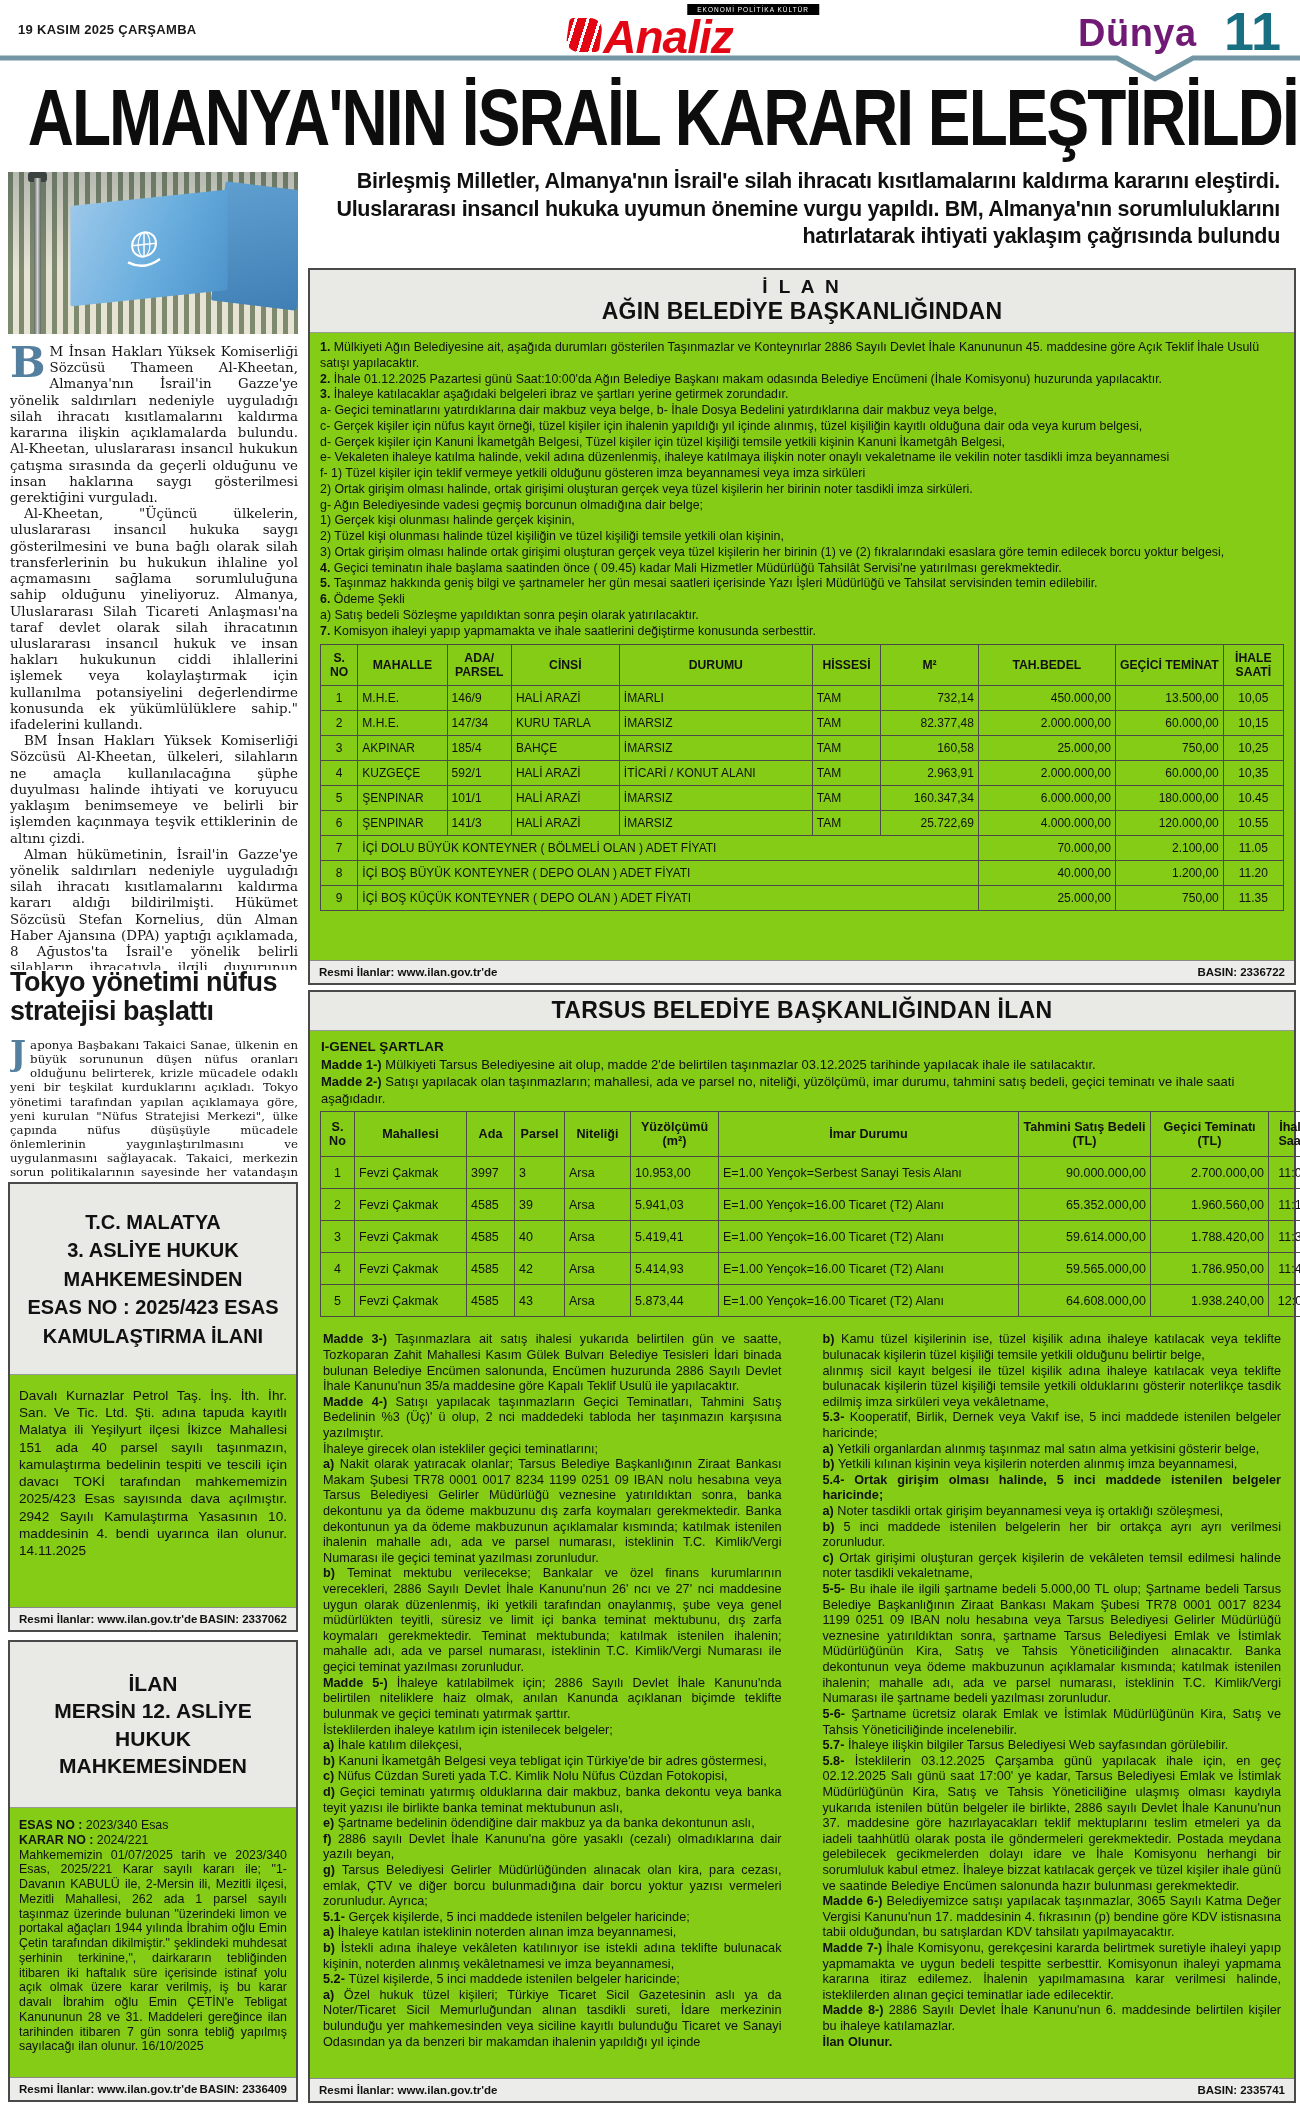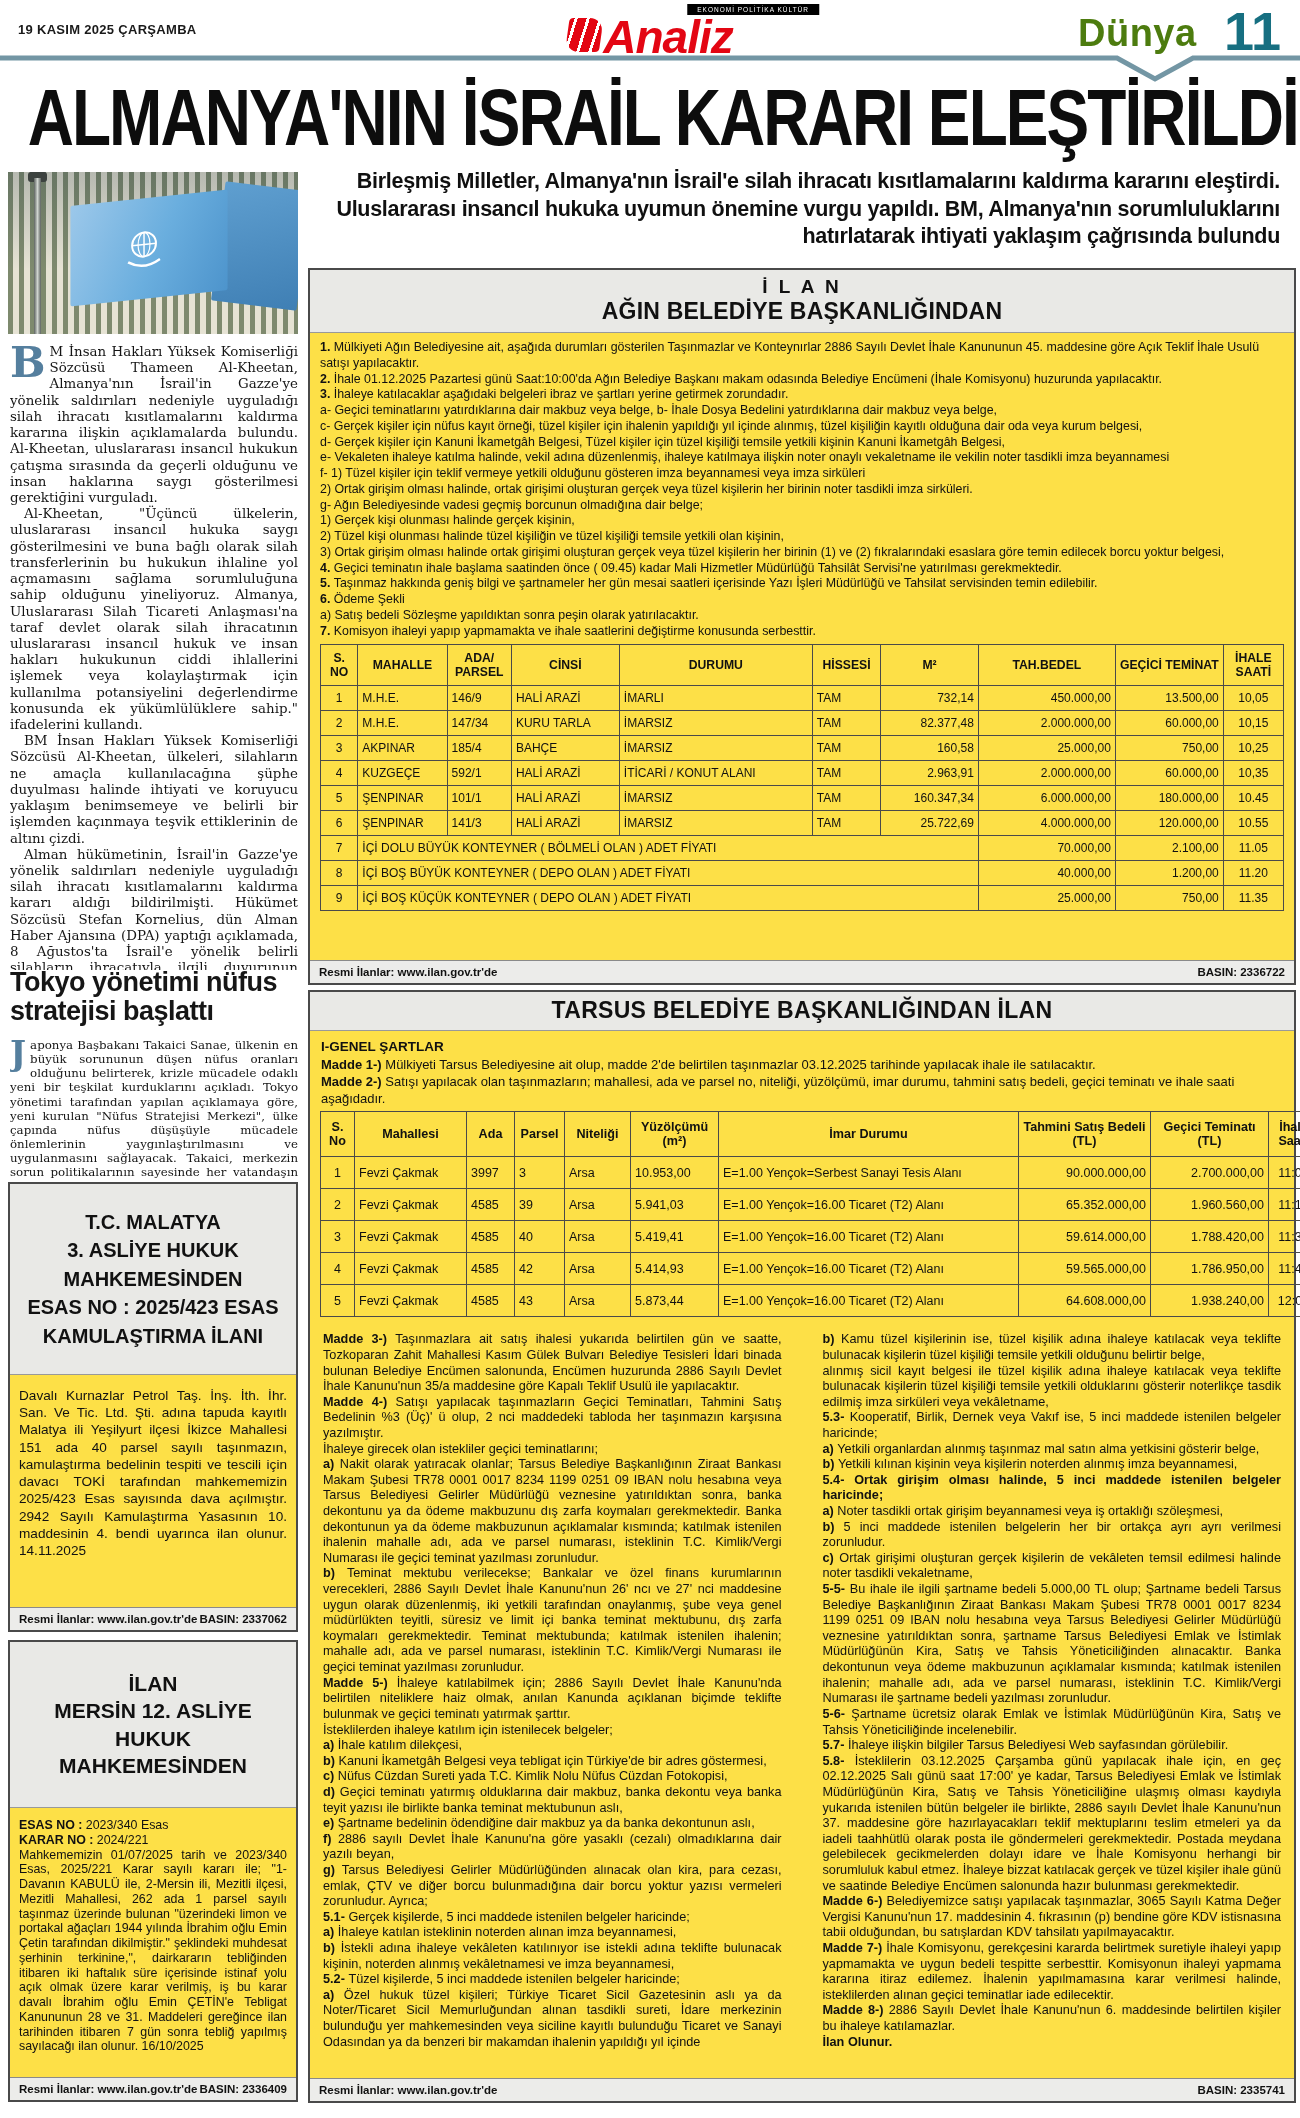--- a/index.html
+++ b/index.html
@@ -10,21 +10,21 @@
   
   .date{left:18px;top:22px;font-size:13px;font-weight:bold;letter-spacing:.3px;color:#1a1a1a;}
   .logo{left:50%;top:4px;transform:translateX(-50%);display:flex;align-items:flex-start;}
   .logo-top{position:absolute;left:120px;top:0;background:#000;color:#fff;font-size:6.5px;
             letter-spacing:1px;padding:2px 10px;white-space:nowrap;}
   .logo-flag{width:34px;height:34px;margin:14px 2px 0 0;background:
      repeating-linear-gradient(100deg,#e30613 0 5px,#ffffff 5px 8px,#e30613 8px 12px);
      border-radius:4px 14px 4px 14px;transform:skewX(-8deg);}
   .logo-name{color:#e30613;font-size:46px;font-weight:bold;font-style:italic;letter-spacing:-1px;
              line-height:1;margin-top:10px;}
-  .section{left:1078px;top:12px;font-size:38px;font-weight:600;color:#4d7c0f;letter-spacing:.5px;}
+  .section{left:1078px;top:12px;font-size:38px;font-weight:600;color:#701a75;letter-spacing:.5px;}
   .pagenum{left:1224px;top:0px;font-size:54px;font-weight:bold;color:#176f81;}
   
   .headline{left:8px;top:84px;width:1284px;text-align:center;font-weight:800;
             font-size:66px;letter-spacing:-2px;line-height:1;color:#0d0d0d;white-space:nowrap;}
   .headline span{display:inline-block;transform:scale(.97,1.2);transform-origin:center;}
   .subhead{left:330px;top:168px;width:950px;text-align:right;font-size:21.5px;font-weight:700;
            line-height:1.28;color:#101010;letter-spacing:-.3px;}
 
   
   .photo{left:8px;top:172px;width:290px;height:162px;overflow:hidden;
@@ -45,21 +45,21 @@
   .bm-article p:first-child{text-indent:0;}
   .dropcap{float:left;font-size:42px;line-height:.82;font-weight:bold;color:#557f9e;
            padding:2px 4px 0 0;font-family:"DejaVu Serif",serif;}
   .tokyo-title{left:10px;top:968px;width:288px;font-size:27px;font-weight:700;line-height:1.07;
                letter-spacing:-.5px;color:#161616;font-family:"Liberation Sans",sans-serif;}
   .tokyo-body{left:10px;top:1038px;width:288px;height:142px;overflow:hidden;
               font-size:11.8px;line-height:1.2;text-align:justify;color:#151515;}
   .tokyo-body .dropcap{font-size:34px;}
 
   
-  .noticebox{border:2px solid #4a4a4a;box-sizing:border-box;display:flex;flex-direction:column;background:#fde047;}
+  .noticebox{border:2px solid #4a4a4a;box-sizing:border-box;display:flex;flex-direction:column;background:#84cc16;}
   .notice-head{background:#e9e9e6;text-align:center;font-weight:bold;border-bottom:1.5px solid #999;}
   .strip{margin-top:auto;display:flex;justify-content:space-between;align-items:flex-start;
          background:#ececea;border-top:1.5px solid #8a8a8a;padding:5px 9px;font-weight:bold;font-size:11.5px;}
   .strip .r{white-space:nowrap;}
 
   .malatya{left:8px;top:1182px;width:290px;height:450px;}
   .malatya .notice-head{font-size:20px;line-height:1.42;padding:24px 4px;}
   .malatya .nbody{padding:12px 9px;font-size:13.6px;line-height:1.27;text-align:justify;}
   .mersin{left:8px;top:1640px;width:290px;height:462px;}
   .mersin .notice-head{font-size:21px;line-height:1.3;padding:28px 4px;}

